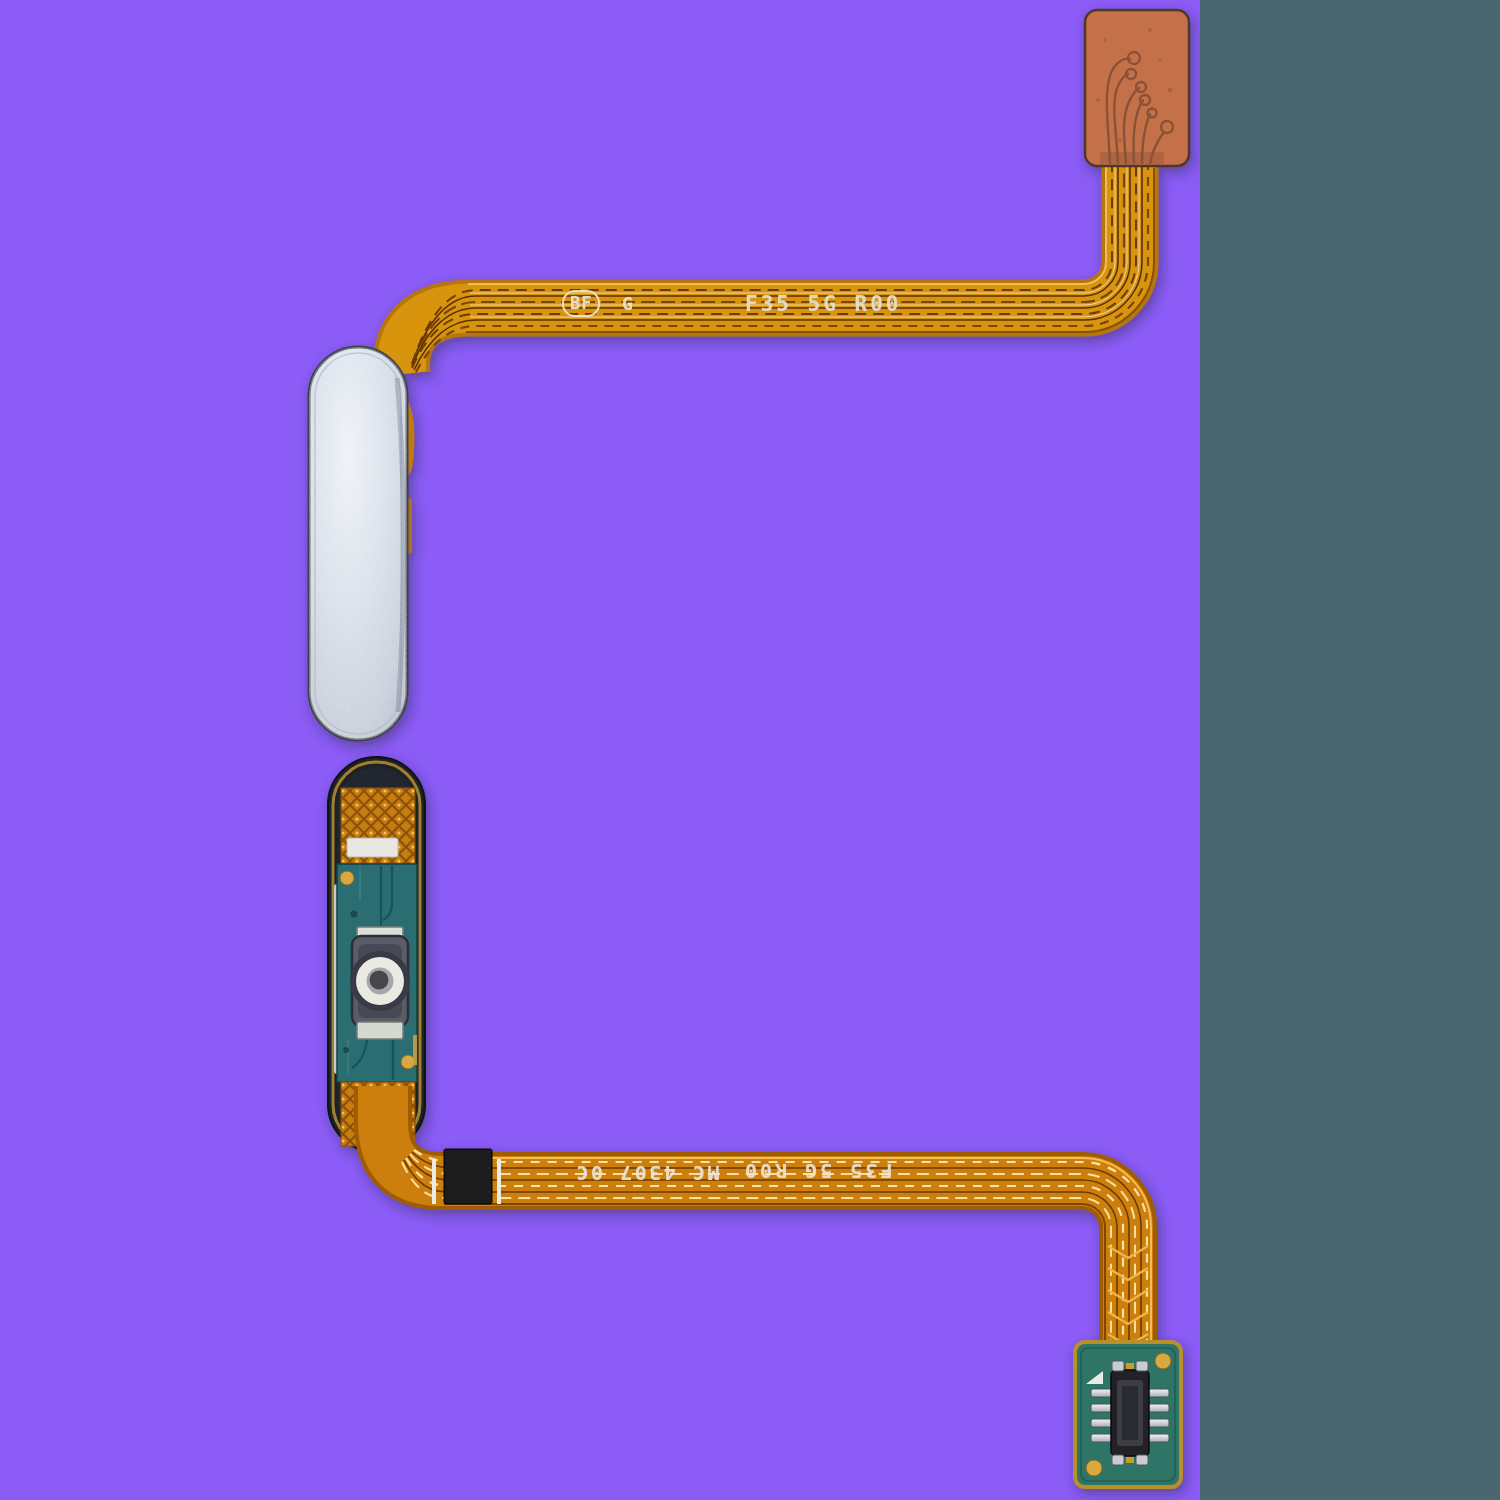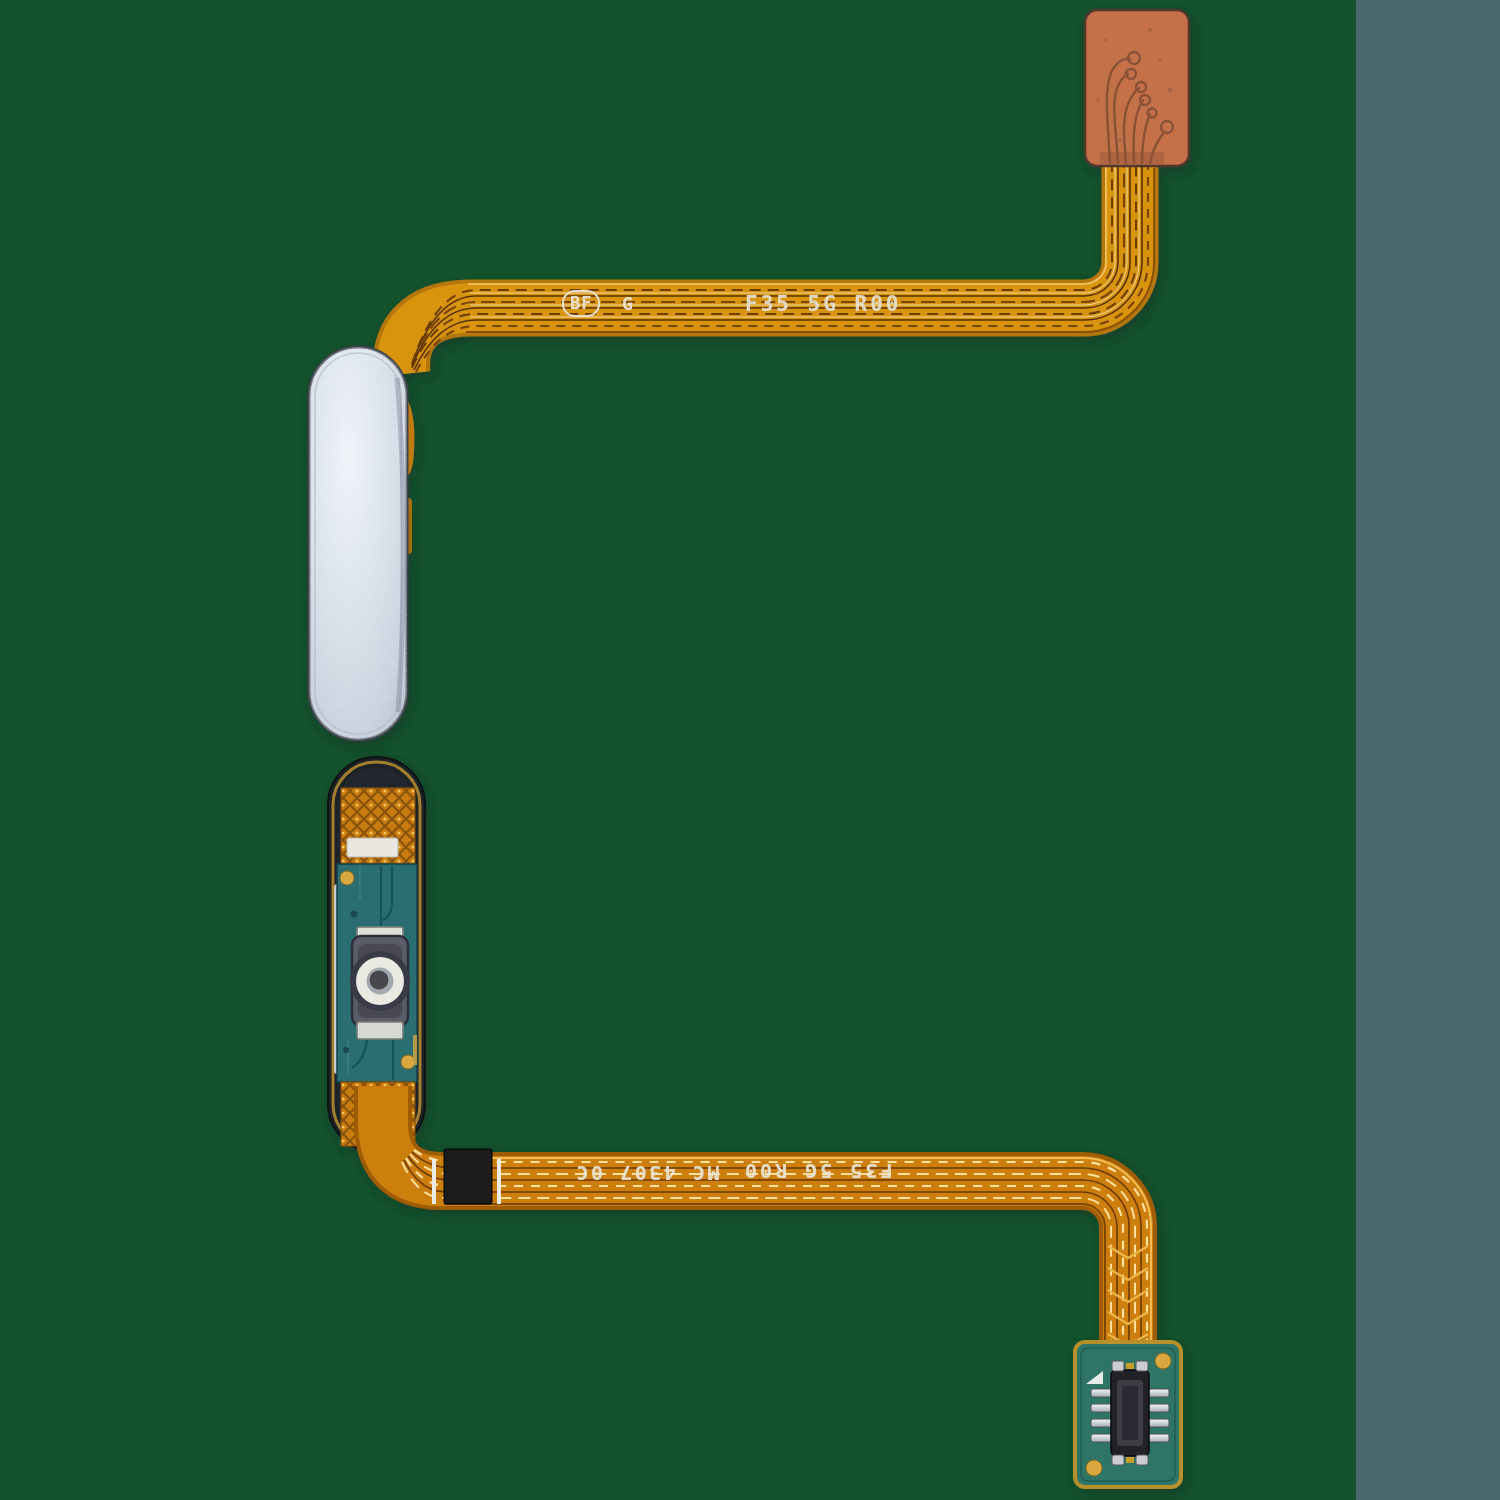--- a/index.html
+++ b/index.html
@@ -1,17 +1,17 @@
 <!DOCTYPE html>
 <html><head>
 <meta charset="utf-8">
 <style>
   html,body { margin:0; padding:0; background:#4a6770; }
   .stage {
-    position:relative; width:1356px; height:1500px; background:#14532d;
+    position:relative; width:1200px; height:1500px; background:#8b5cf6;
     overflow:hidden; font-family:"Liberation Sans", sans-serif;
   }
   .stage svg { position:absolute; left:0; top:0; }
   .mark {
     position:absolute; display:inline-block; white-space:nowrap;
     font-family:"DejaVu Sans Mono","Liberation Mono",monospace;
     color:#e9e5d7; opacity:.93; text-shadow:0 0 1px rgba(255,255,255,.35);
   }
   .badge  { left:562px; top:290px; font-size:17px; font-weight:bold; letter-spacing:1px;
             border:2.5px solid #e9e5d7; border-radius:13px; padding:1px 6px 2px; }

